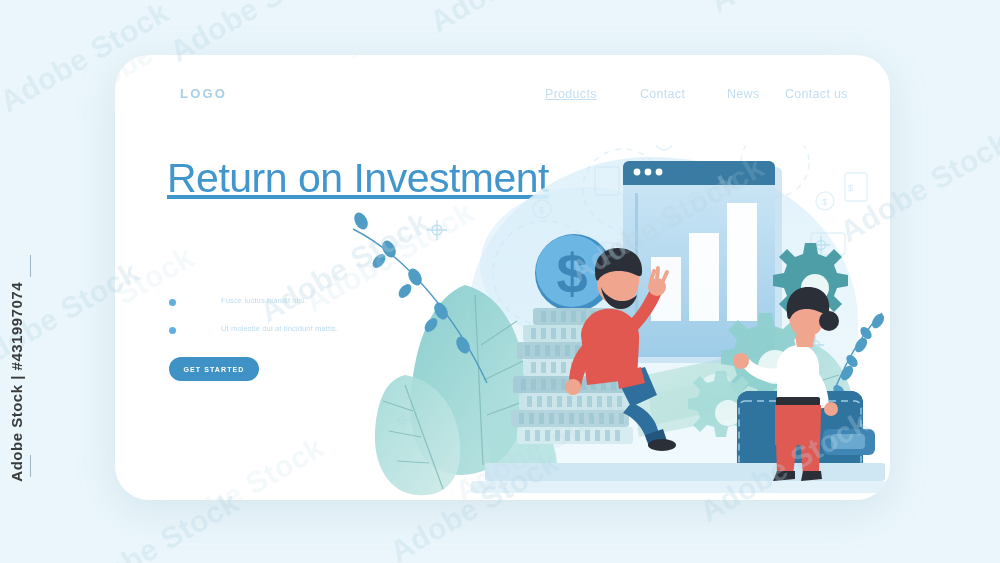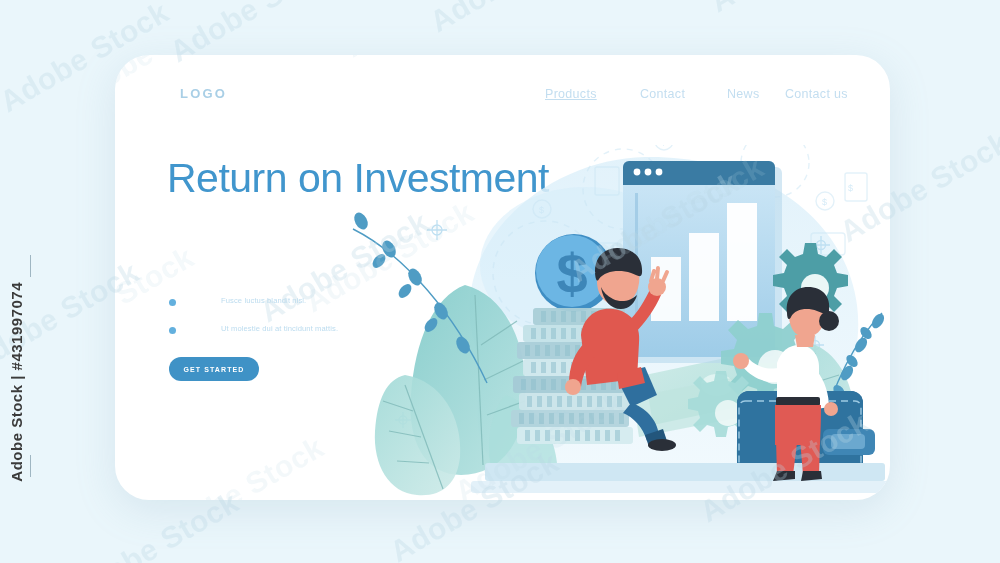--- a/index.html
+++ b/index.html
@@ -45,21 +45,21 @@
   }
   .nav{ position:absolute; left:430px; top:32px; width:330px; height:18px; }
   .nav a{
     position:absolute; top:0; font-size:12.5px; color:#c3def0;
     text-decoration:none; letter-spacing:.3px; white-space:nowrap;
   }
 
   
   .h1{
     position:absolute; left:52px; top:100px; font-size:41px; font-weight:400;
-    color:#4196cd; letter-spacing:-.5px; white-space:nowrap;
+    color:#4196cd; letter-spacing:-.5px; white-space:nowrap;text-decoration:underline;
   }
   .para{
     position:absolute; left:54px; top:180px; width:190px;
     font-size:7.4px; line-height:2.05; color:#cfe6f4; letter-spacing:.1px;
   }
   .bullets{ position:absolute; left:54px; top:240px; width:200px; }
   .bullet{ position:relative; height:28px; }
   .bullet .dot{
     position:absolute; left:0; top:4px; width:7px; height:7px;
     border-radius:50%; background:#63b0de;

